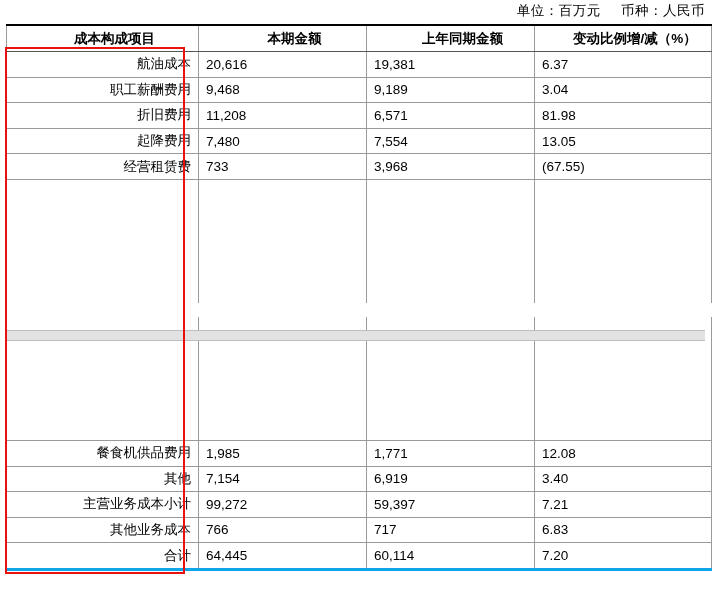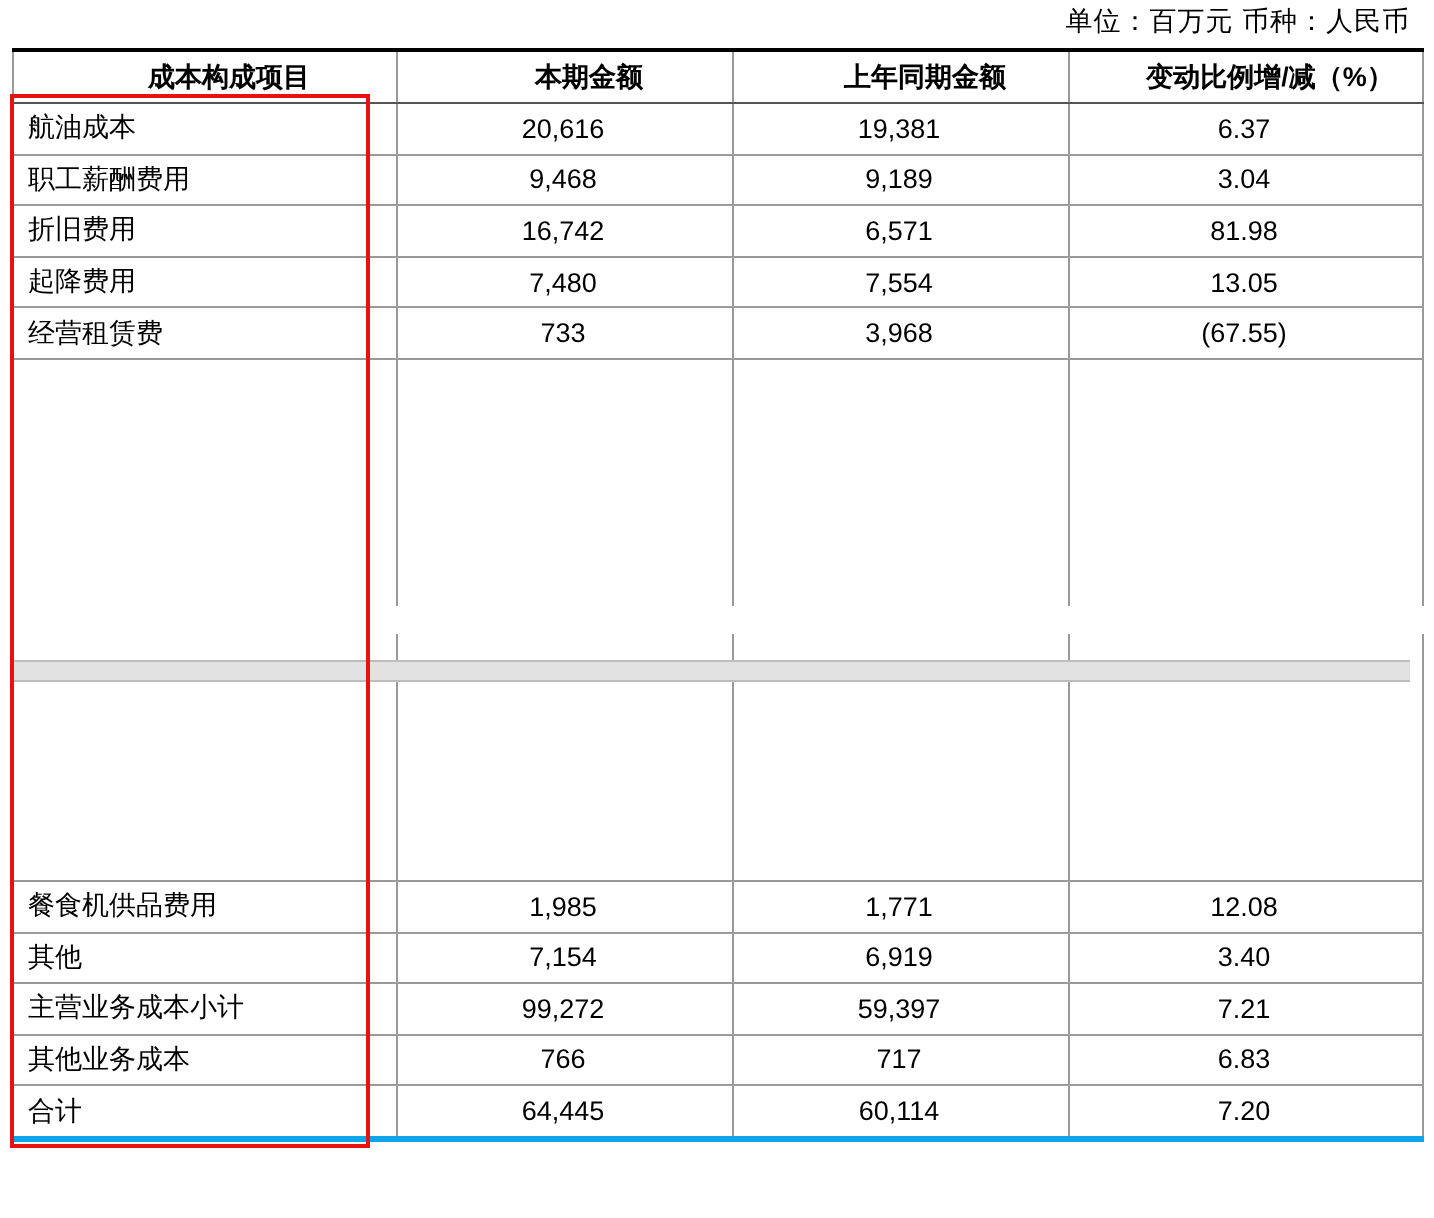--- a/index.html
+++ b/index.html
@@ -25,21 +25,21 @@
     top: 0px;
     left: 0px;
     width: 705px;
     text-align: right;
     font-size: 13.5px;
     letter-spacing: 0.5px;
     color: #000;
     line-height: 22px;
     white-space: nowrap;
   }
-  .unit-line span { }
+  .unit-line span { margin-left: 16px; }
 
   table.cost-table {
     position: absolute;
     top: 24px;
     left: 6px;
     width: 705px;
     border-collapse: collapse;
     table-layout: fixed;
     font-size: 13.5px;
   }
@@ -63,24 +63,24 @@
     font-size: 13.5px;
     border-top: 2px solid #000;
     border-bottom: 1px solid #555;
     height: 25px;
     padding-left: 31px;
   }
   table.cost-table thead th.first {
     border-left: 1px solid #9a9a9a;
   }
   table.cost-table td.label {
+    text-align: right;
+  }
+  table.cost-table td.num {
     text-align: left;
-  }
-  table.cost-table td.num {
-    text-align: center;
     padding-right: 9px;
   }
   table.cost-table tr.spacer-row td {
     height: 24.6px;
     border-left: 1px solid #9a9a9a;
     border-right: 1px solid #9a9a9a;
     border-top: none;
     border-bottom: none;
   }
   table.cost-table tr.spacer-row td.blankwide {
@@ -152,21 +152,21 @@
         <td class="num">6.37</td>
       </tr>
       <tr>
         <td class="label">职工薪酬费用</td>
         <td class="num">9,468</td>
         <td class="num">9,189</td>
         <td class="num">3.04</td>
       </tr>
       <tr>
         <td class="label">折旧费用</td>
-        <td class="num">16,742</td>
+        <td class="num">11,208</td>
         <td class="num">6,571</td>
         <td class="num">81.98</td>
       </tr>
       <tr>
         <td class="label">起降费用</td>
         <td class="num">7,480</td>
         <td class="num">7,554</td>
         <td class="num">13.05</td>
       </tr>
       <tr>

